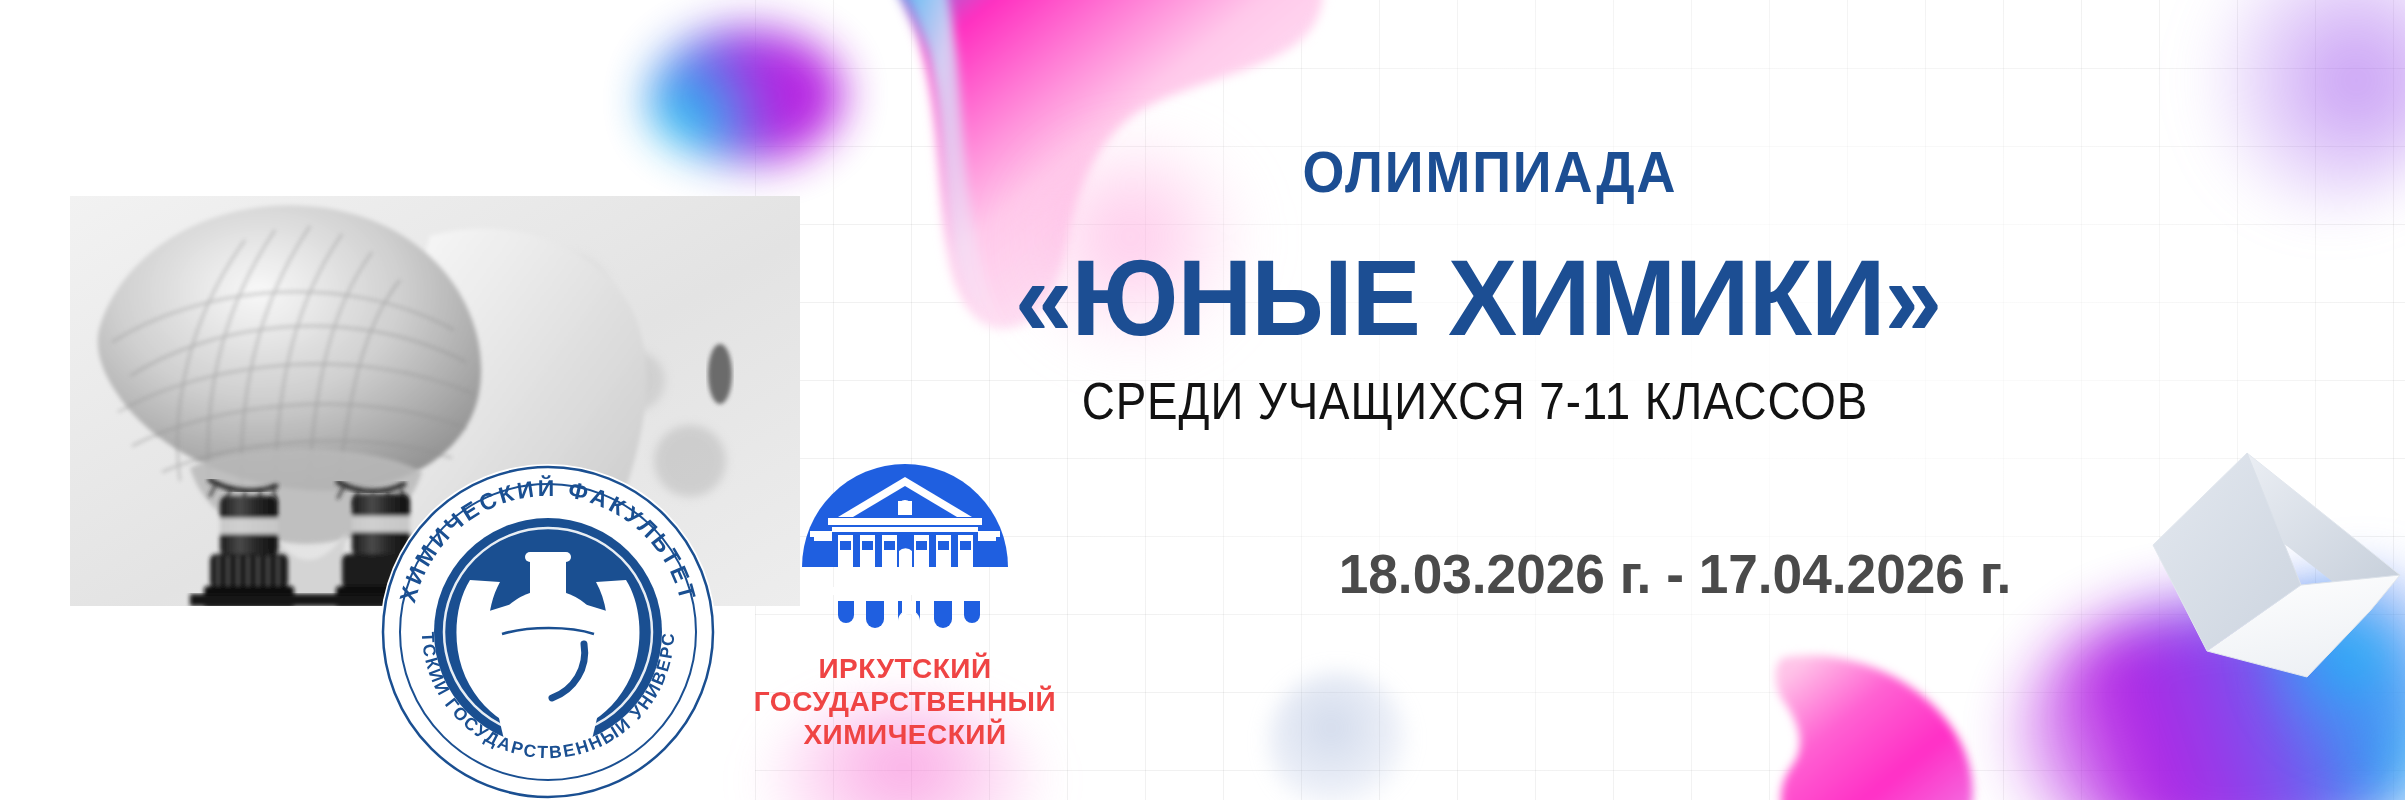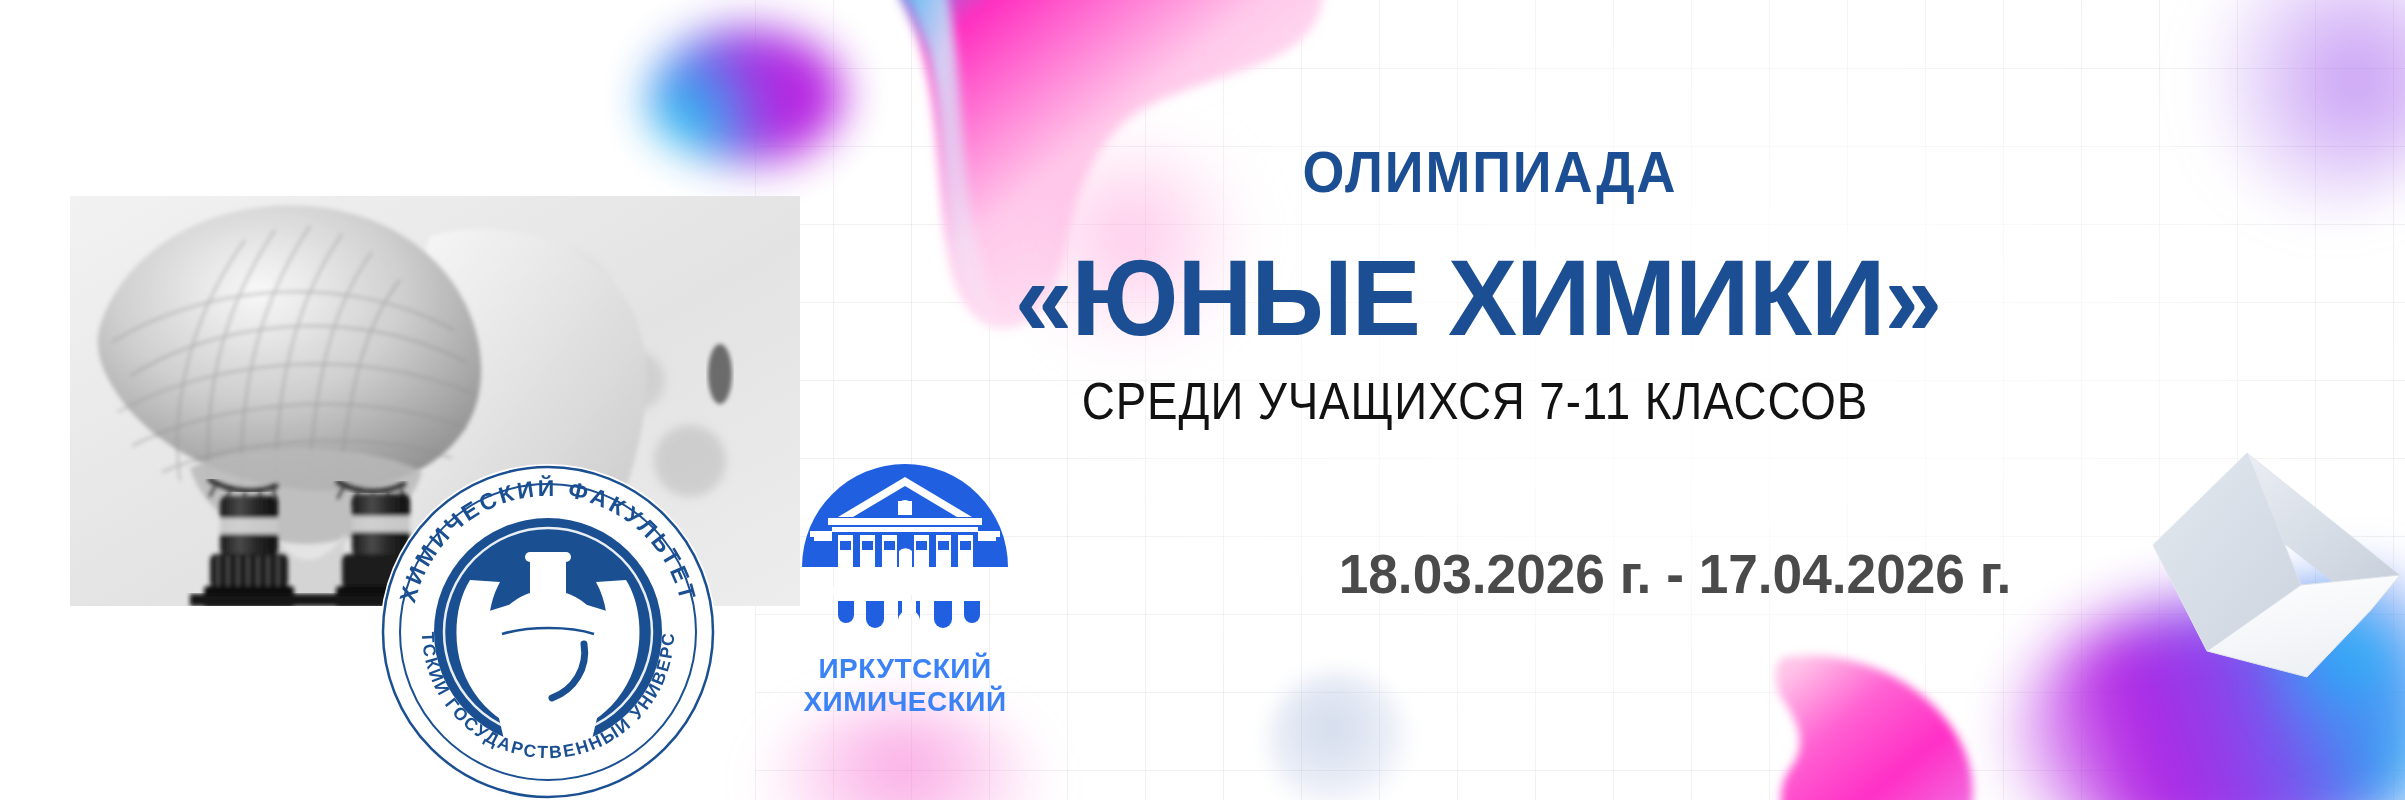--- a/index.html
+++ b/index.html
@@ -143,21 +143,21 @@
   .photo svg { display: block; }
 
   
   .logo-chem { position: absolute; left: 378px; top: 462px; width: 340px; height: 340px; }
   .logo-isu  { position: absolute; left: 760px; top: 455px; width: 290px; height: 230px; }
   .isu-caption {
     position: absolute;
     left: 700px; top: 652px;
     width: 410px;
     text-align: center;
-    color: #3b82f6;
+    color: #ef4444;
     font-weight: bold;
     font-size: 28px;
     line-height: 33px;
     letter-spacing: 0.5px;
   }
   .isu-caption div { white-space: nowrap; }
 
   
   .kicker {
     position: absolute;
@@ -564,20 +564,21 @@
           <path d="M 132,146 L 132,164 A 9,9 0 0 0 150,164 L 150,146 Z"></path>
           <path d="M 162,146 L 162,160 A 8,8 0 0 0 178,160 L 178,146 Z"></path>
         </g>
         <path d="M 100,146 L 100,166 A 7,7 0 0 1 114,166 L 114,146 Z" fill="#ffffff"></path>
       </g>
     </svg>
   </div>
 
   <div class="isu-caption">
     <div>ИРКУТСКИЙ</div>
+    <div>ГОСУДАРСТВЕННЫЙ</div>
     <div>ХИМИЧЕСКИЙ</div>
   </div>
 
   <div class="kicker">ОЛИМПИАДА</div>
   <div class="headline">«ЮНЫЕ ХИМИКИ»</div>
   <div class="subhead">СРЕДИ УЧАЩИХСЯ 7-11 КЛАССОВ</div>
   <div class="dates">18.03.2026 г. - 17.04.2026 г.</div>
 
 </div>
 

